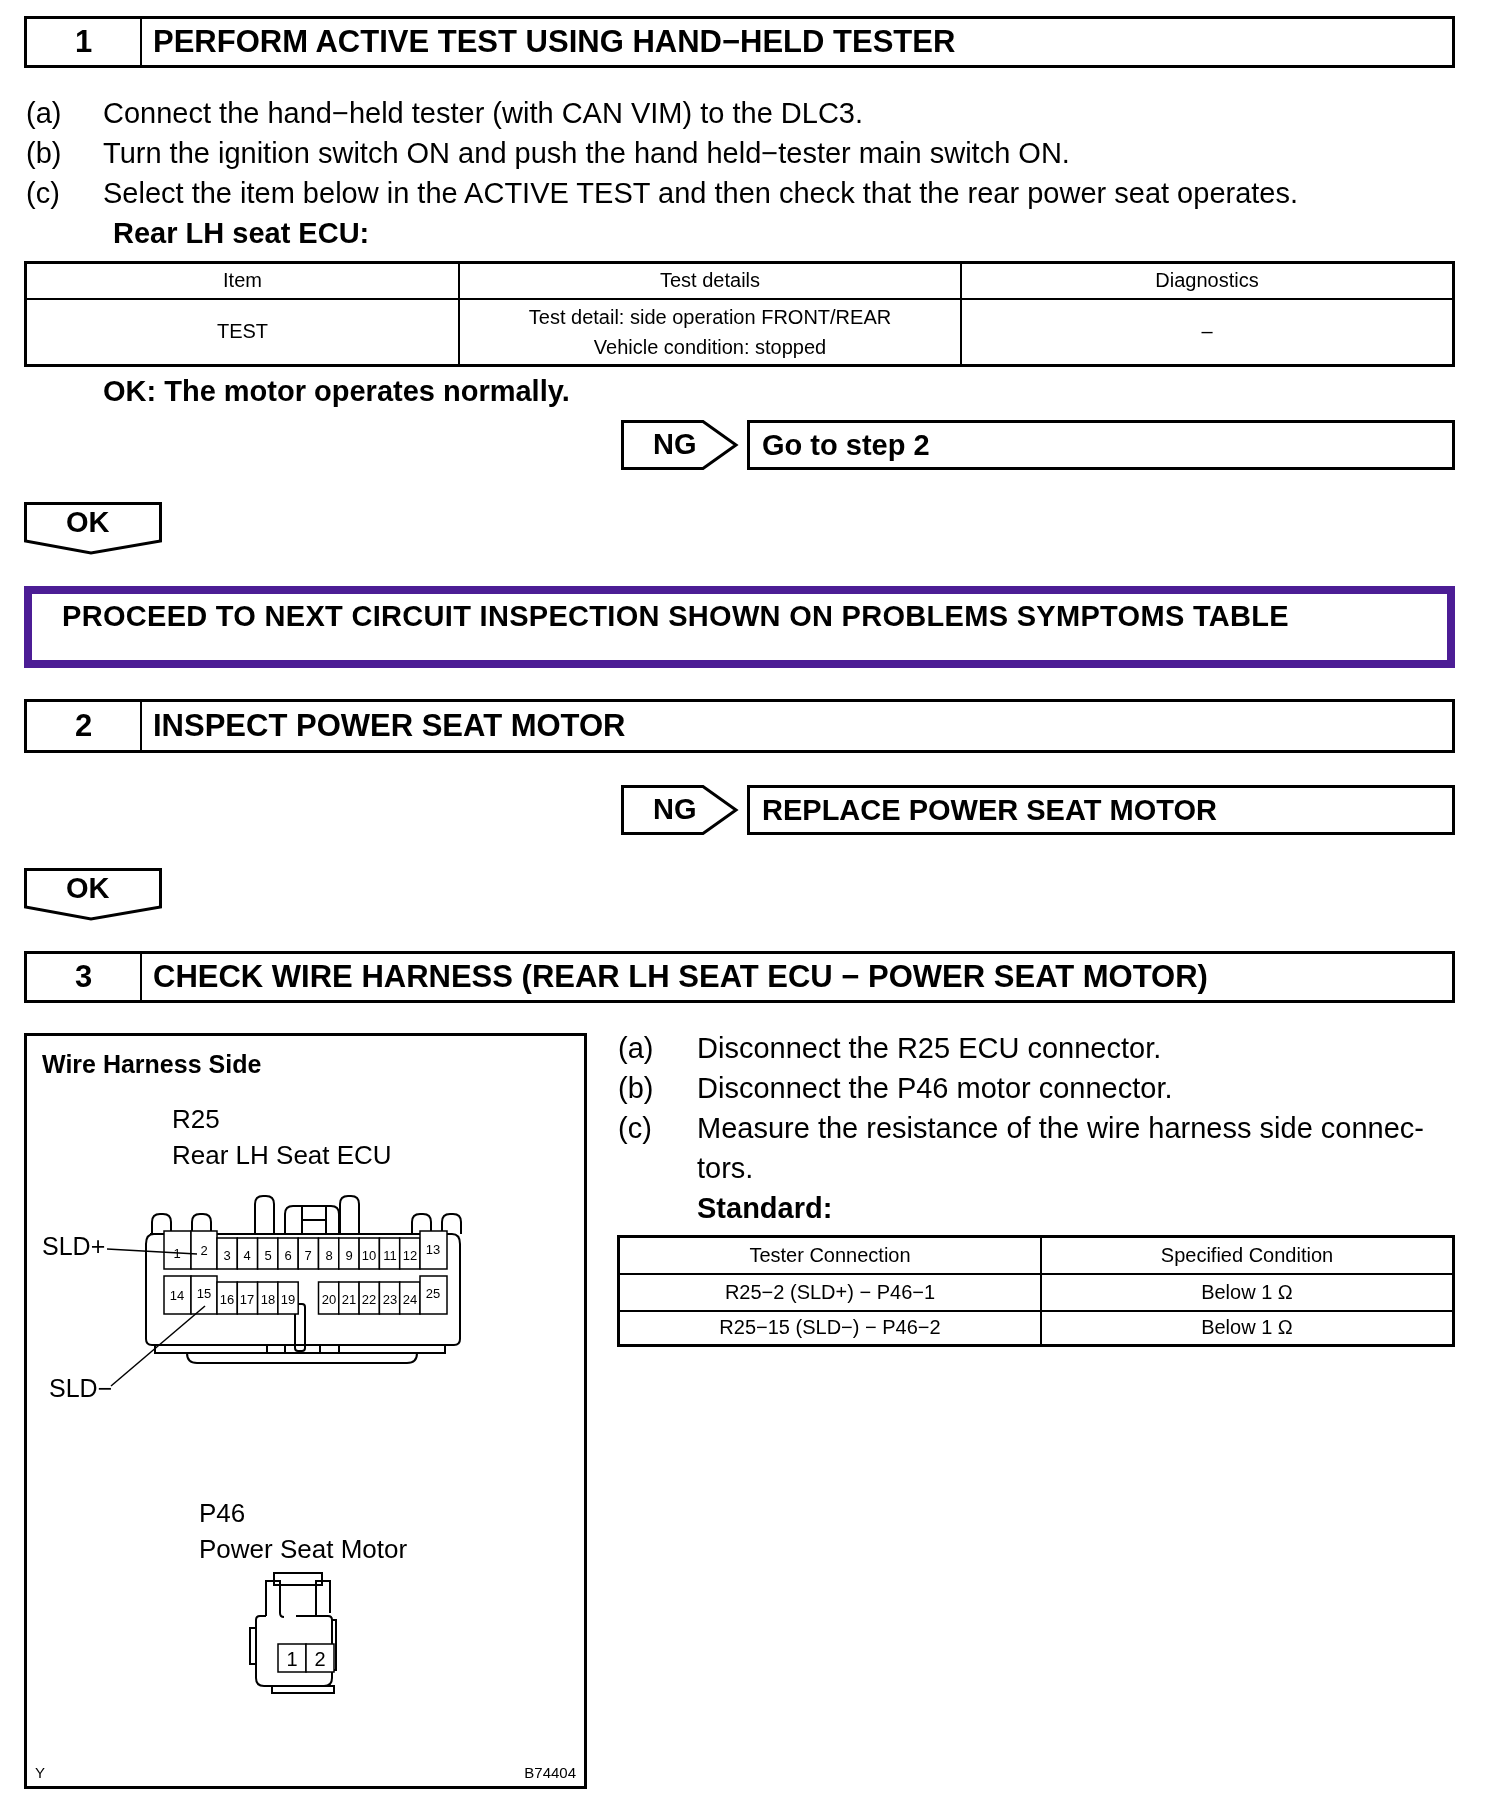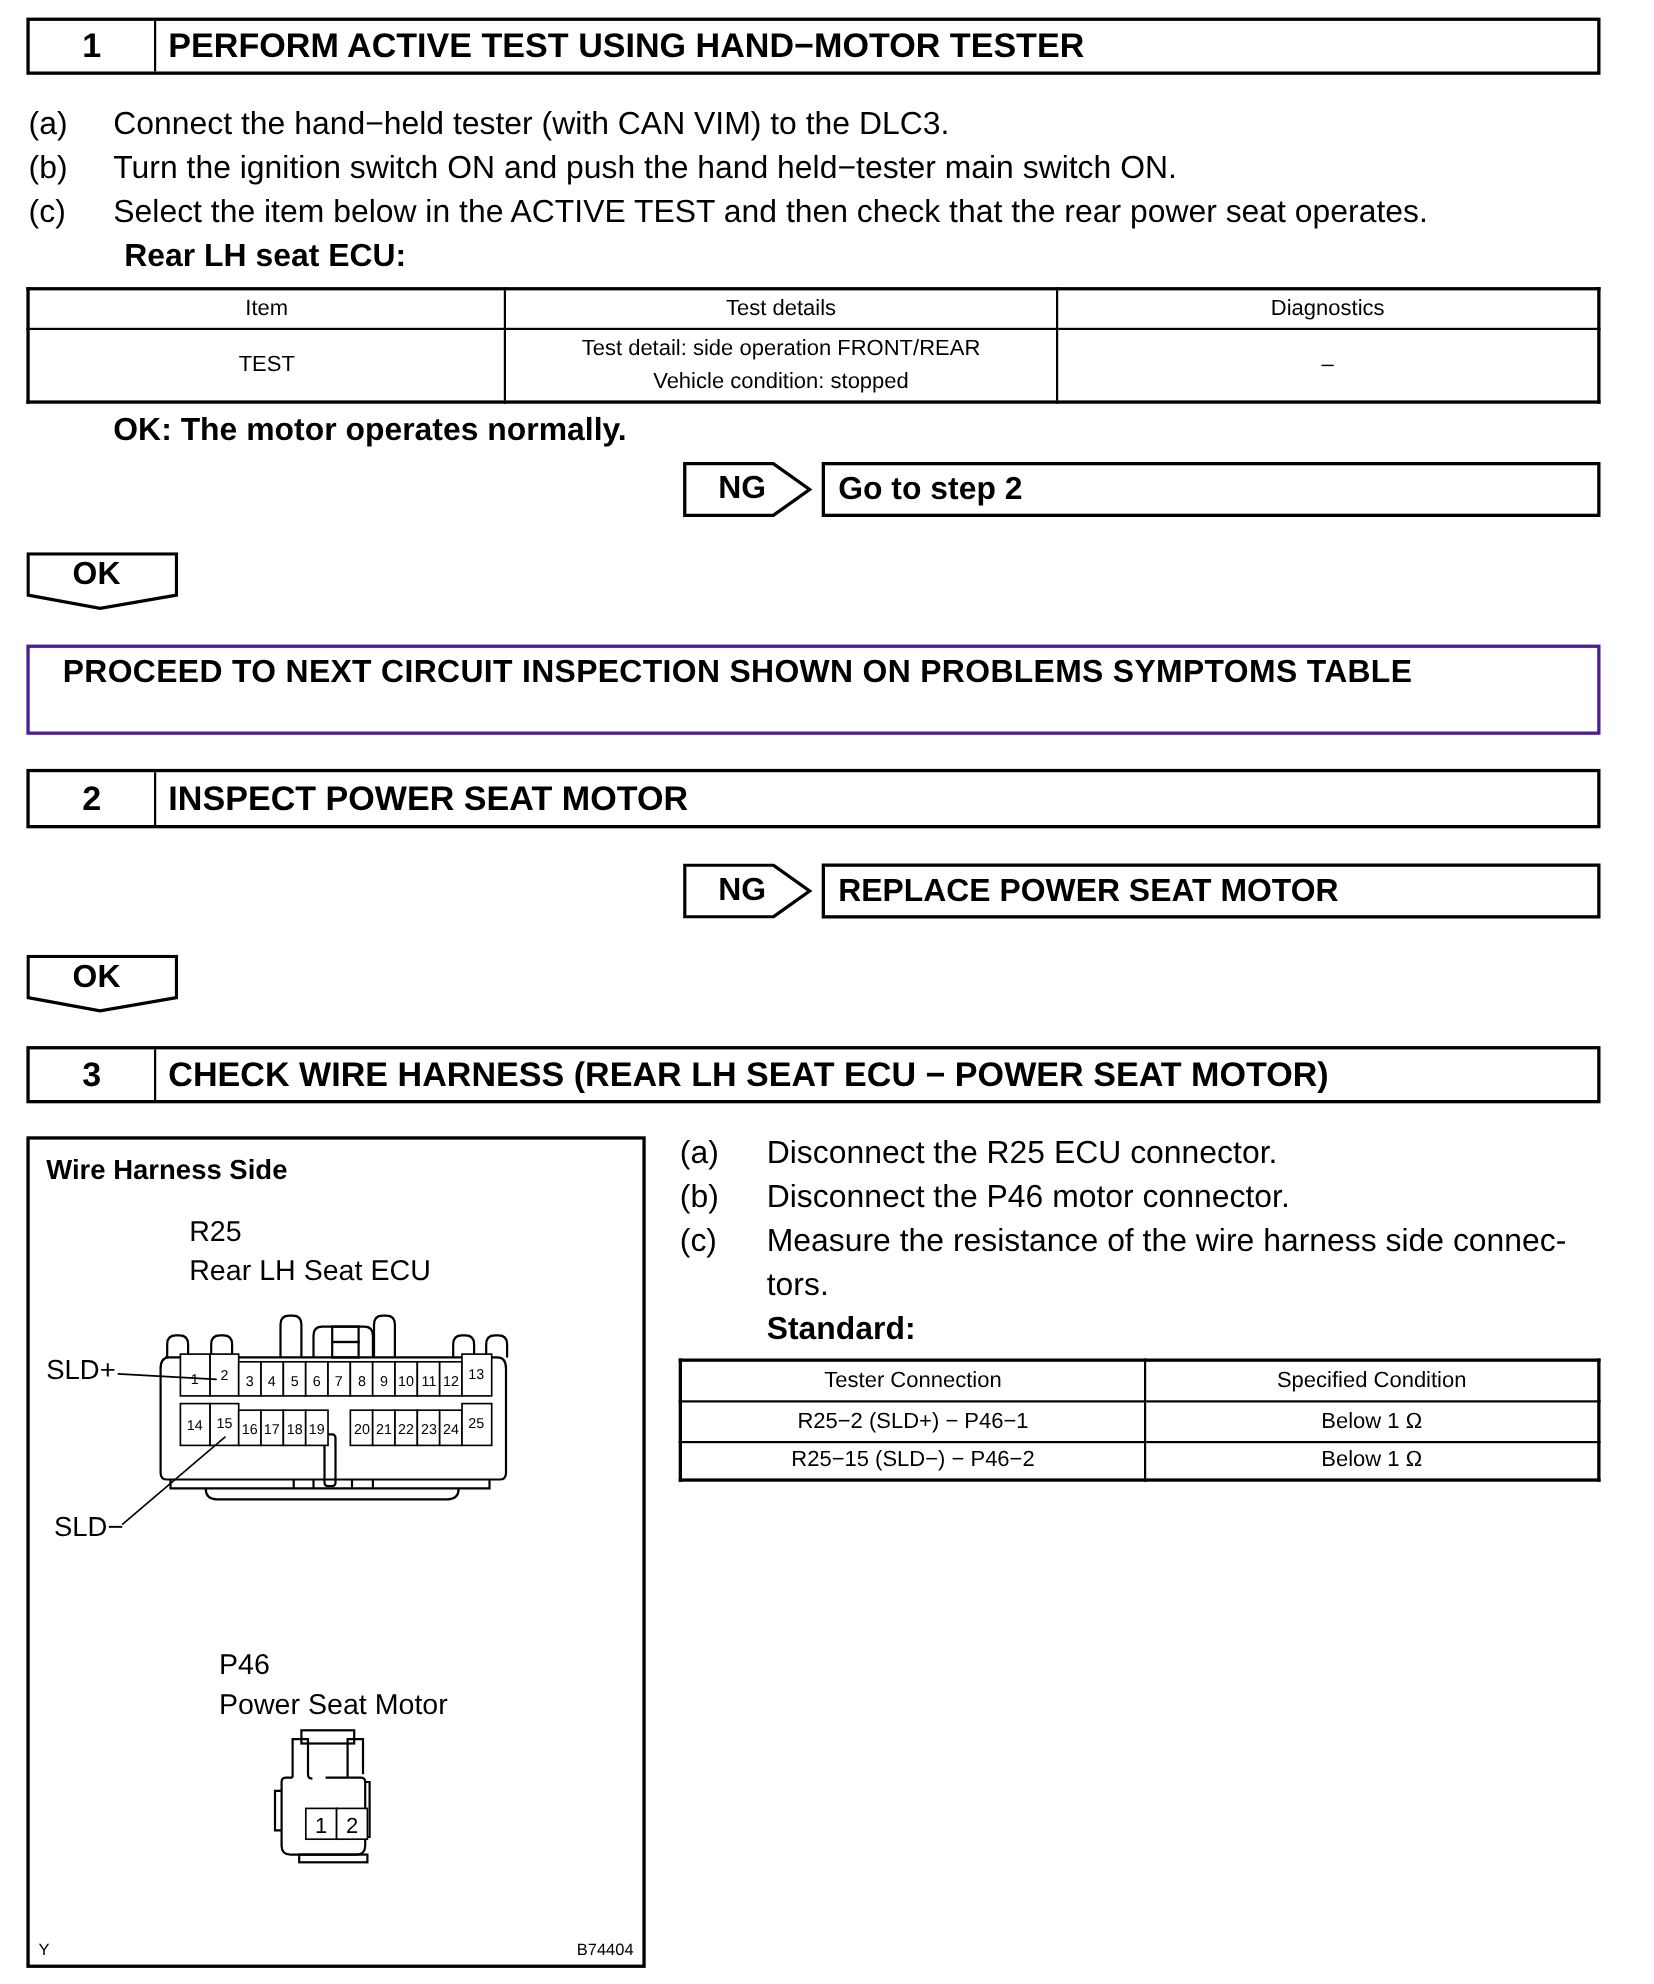--- a/index.html
+++ b/index.html
@@ -13,31 +13,31 @@
                 font-weight:bold; font-size:31px; white-space:nowrap; }
   .line { position:absolute; font-size:29px; white-space:nowrap; line-height:36px; }
   .bold { font-weight:bold; }
   table.grid { position:absolute; border-collapse:collapse; box-sizing:border-box; }
   table.grid td { border:2px solid #000; text-align:center; font-size:20px; padding:0; }
   table.grid { border:3px solid #000; }
   .ng-box { position:absolute; height:50px; }
   .ng-target { position:absolute; height:50px; border:3px solid #000; box-sizing:border-box;
                display:flex; align-items:center; padding-left:12px; font-weight:bold; font-size:29px; white-space:nowrap; }
   .ok-arrow { position:absolute; }
-  .proceed-box { position:absolute; left:24px; top:586px; width:1431px; height:82px; border:3px solid #4c1d95;
+  .proceed-box { position:absolute; left:24px; top:586px; width:1431px; height:82px; border:8px solid #4c1d95;
                  box-sizing:border-box; font-weight:bold; font-size:29px; padding:6px 0 0 30px; white-space:nowrap; letter-spacing:0.3px; }
   .diagram { position:absolute; left:24px; top:1033px; width:563px; height:756px; border:3px solid #000; box-sizing:border-box; }
   .dlabel { position:absolute; font-size:26px; white-space:nowrap; }
 </style>
 </head>
 <body>
 
 <div class="step-header" style="top:16px;">
   <div class="step-num">1</div>
-  <div class="step-title">PERFORM ACTIVE TEST USING HAND−MOTOR TESTER</div>
+  <div class="step-title">PERFORM ACTIVE TEST USING HAND−HELD TESTER</div>
 </div>
 
 <div class="line" style="left:26px; top:95px;">(a)</div>
 <div class="line" style="left:103px; top:95px;">Connect the hand−held tester (with CAN VIM) to the DLC3.</div>
 <div class="line" style="left:26px; top:135px;">(b)</div>
 <div class="line" style="left:103px; top:135px;">Turn the ignition switch ON and push the hand held−tester main switch ON.</div>
 <div class="line" style="left:26px; top:175px;">(c)</div>
 <div class="line" style="left:103px; top:175px;">Select the item below in the ACTIVE TEST and then check that the rear power seat operates.</div>
 <div class="line bold" style="left:103px; top:215px;margin-left:10px;">Rear LH seat ECU:</div>
 

